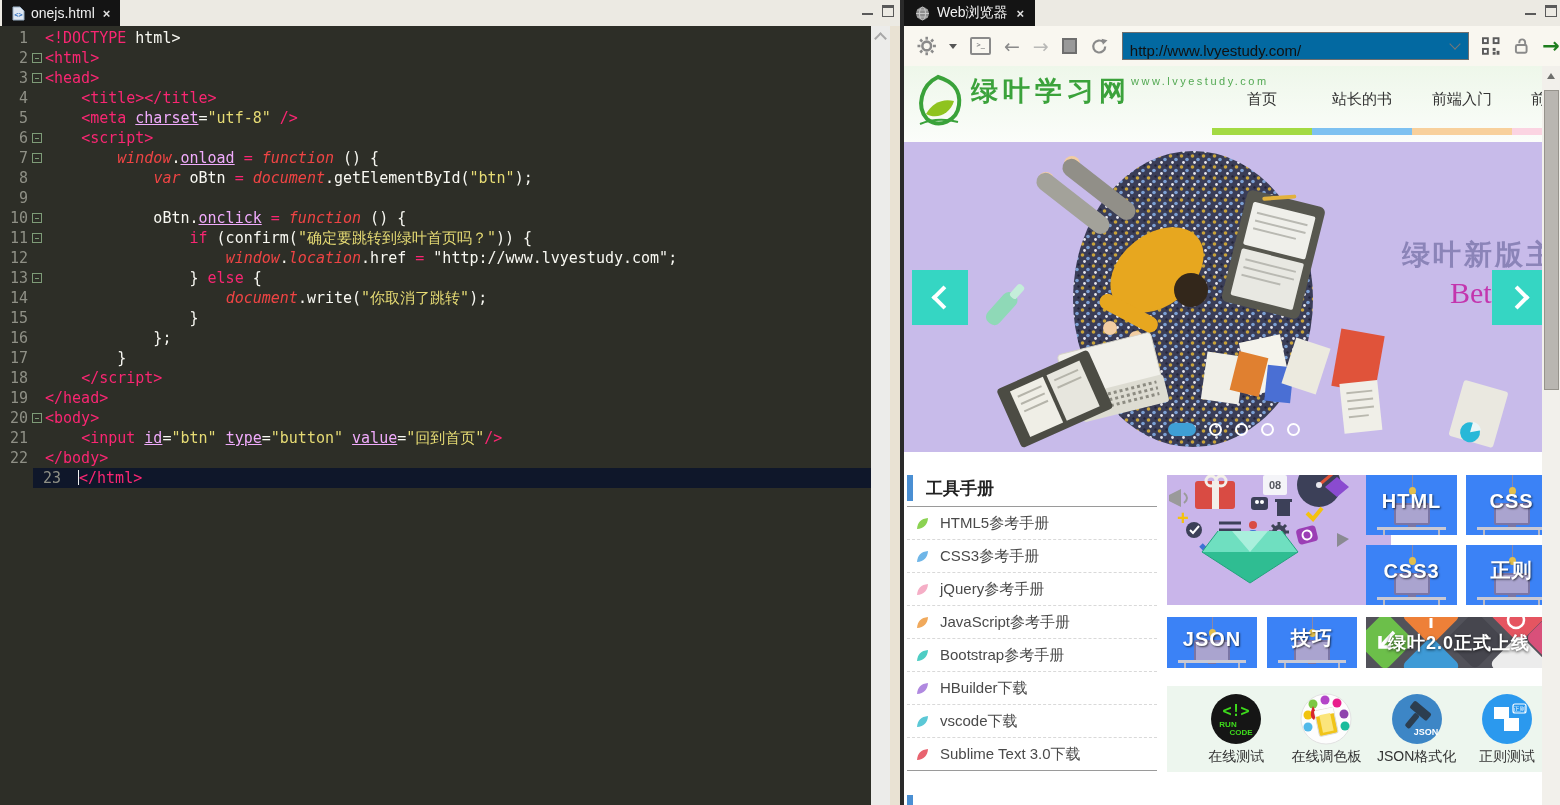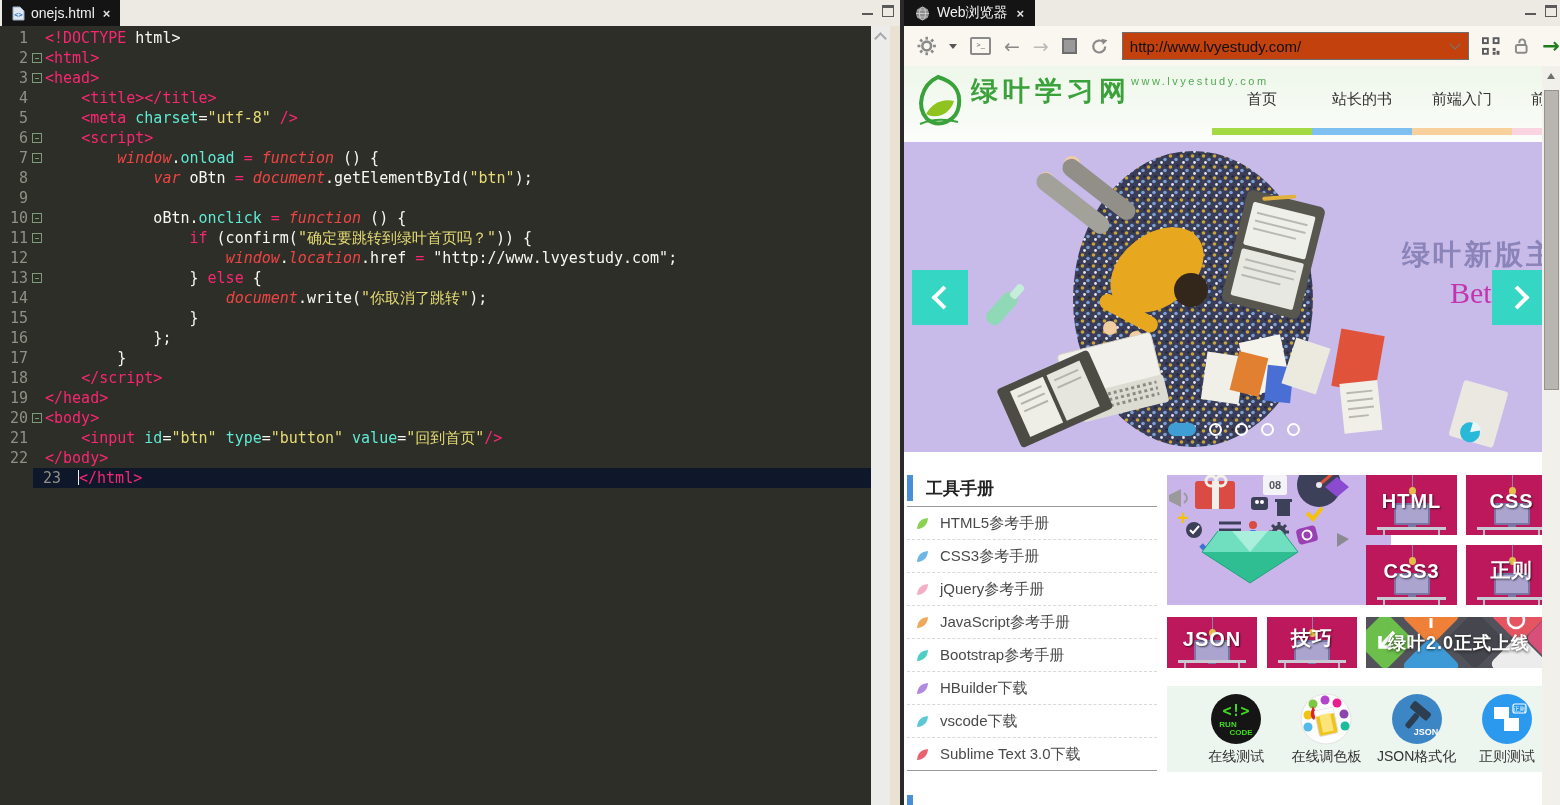--- a/index.html
+++ b/index.html
@@ -19,21 +19,21 @@
   .code-area{position:absolute;left:0;top:26px;width:871px;bottom:0;
     font:15px/20px "DejaVu Sans Mono",monospace;cursor:text;overflow:hidden;padding-top:2px;}
   .code-line{display:flex;height:20px;white-space:pre;}
   .code-line.hl{background:#0f172a;margin-left:33px;}
   .ln{width:28px;text-align:right;color:#8f9086;flex:none;}
   .fold{width:17px;flex:none;position:relative;}
   .fold.on::before{content:"";position:absolute;left:4px;top:5px;width:8px;height:8px;
     border:1px solid #7d9b77;background:linear-gradient(#7d9b77,#7d9b77) center/4px 1px no-repeat;}
   .code{white-space:pre;}
   .caret{display:inline-block;width:1px;height:15px;background:#f0f0f0;vertical-align:-2px;}
-  .c-t{color:#f92672;} .c-a{color:#5eead4;} .c-s{color:#e6db74;}
+  .c-t{color:#f92672;} .c-a{color:#f0abfc;text-decoration:underline;} .c-s{color:#e6db74;}
   .c-f{color:#ef4444;font-style:italic;} .c-p{color:#f8f8f2;}
   .e-scroll{position:absolute;left:871px;top:26px;bottom:0;width:19px;background:#ececea;}
   .e-chevron{margin:8px auto 0;width:7px;height:7px;border-left:2px solid #a8a8a8;
     border-top:2px solid #a8a8a8;transform:rotate(45deg);}
   .e-beige{position:absolute;left:890px;top:26px;bottom:0;width:10px;background:#e9e2d3;}
   .divider{position:absolute;left:900px;top:0;bottom:0;width:4px;background:#2a2a2a;}
 
   
   .browser{position:absolute;left:904px;top:0;width:656px;height:805px;background:#fff;}
   .b-tabbar{position:absolute;left:0;top:0;width:656px;height:26px;background:#eceae3;}
@@ -41,22 +41,22 @@
     display:flex;align-items:center;gap:7px;padding:0 11px;font-size:14px;}
   .b-toolbar{position:absolute;left:0;top:26px;width:656px;height:40px;background:#f9f7f0;
     display:flex;align-items:center;gap:13px;padding-left:13px;box-sizing:border-box;}
   .tb-arrow{font-family:"DejaVu Sans",sans-serif;font-size:19px;color:#8a8a8a;line-height:1;}
   .tb-arrow.fwd{color:#b9b9b7;}
   .tb-term{width:17px;height:14px;border:2px solid #8a8a8a;border-radius:2px;
     font:bold 7px/12px "DejaVu Sans Mono",monospace;color:#8a8a8a;text-align:center;}
   .tb-stop{width:12px;height:12px;background:#999;border:2px solid #6e6e6e;}
   .dd-arrow{width:0;height:0;border-left:4px solid transparent;border-right:4px solid transparent;
     border-top:5px solid #555;}
-  .url-box{width:356px;height:26px;background:#c2410c;border:1px solid #6f6f6f;position:relative;
-    display:flex;align-items:center;}
+  .url-box{width:356px;height:26px;background:#0369a1;border:1px solid #6f6f6f;position:relative;
+    display:flex;align-items:flex-end;}
   .url-input{border:none;outline:none;width:322px;padding:0 7px;font-size:15px;color:#111;
     background:transparent;font-family:"Liberation Sans",sans-serif;cursor:text;}
   .url-chevron{position:absolute;right:9px;top:7px;width:7px;height:7px;
     border-right:1.6px solid #777;border-bottom:1.6px solid #777;transform:rotate(45deg);}
   .go-arrow{font-family:"DejaVu Sans",sans-serif;font-size:21px;font-weight:bold;color:#1e7e1e;line-height:1;}
 
   .content{position:absolute;left:0;top:66px;width:656px;bottom:0;background:#fff;}
   .b-scrollbar{position:absolute;right:0;top:0;width:18px;bottom:0;background:#f2f0eb;}
   .b-up{margin:7px auto 0;width:0;height:0;border-left:4px solid transparent;
     border-right:4px solid transparent;border-bottom:6px solid #6f6f6d;}
@@ -96,21 +96,21 @@
   .sb-bar{position:absolute;left:3px;top:409px;width:6px;height:26px;background:#4a8fd3;}
   .sb-title{position:absolute;left:22px;top:411px;font-size:17px;font-weight:bold;color:#222;}
   .sb-rule{position:absolute;left:3px;top:440px;width:250px;border-top:1px solid #9a9a9a;}
   #sb-items{position:absolute;left:3px;top:441px;width:250px;}
   .sb-item{height:33px;display:flex;align-items:center;gap:10px;padding-left:8px;
     border-bottom:1px dashed #d9d9d9;font-size:15px;color:#4a4a4a;box-sizing:border-box;}
   .sb-item:last-child{border-bottom:1px solid #9a9a9a;}
   .sb-bar2{position:absolute;left:3px;top:729px;width:6px;height:10px;background:#4a8fd3;}
   
   .big-tile{position:absolute;left:263px;top:409px;width:224px;height:130px;background:#c9b5ea;overflow:hidden;}
-  .desk-tile{position:absolute;background:#be185d;overflow:hidden;}
+  .desk-tile{position:absolute;background:#3b82f6;overflow:hidden;}
   .desk-tile i{display:block;}
   .dt-line{position:absolute;left:50%;top:0;width:1px;height:13px;background:#8a87a8;}
   .dt-bulb{position:absolute;left:50%;top:12px;width:7px;height:8px;margin-left:-3px;
     background:#e2bf4d;border-radius:50%;}
   .dt-monitor{position:absolute;left:50%;top:46%;width:36px;height:22px;margin-left:-18px;
     background:#aaa4cf;border:2px solid #7a75a5;border-radius:2px;box-sizing:border-box;}
   .dt-monitor::after{content:"";position:absolute;left:50%;top:100%;width:8px;height:4px;
     margin-left:-4px;background:#7a75a5;}
   .dt-desk{position:absolute;left:12%;bottom:5px;width:76%;height:3px;background:#c9c9d4;}
   .dt-desk::before,.dt-desk::after{content:"";position:absolute;top:3px;width:2px;height:6px;background:#b9b9c6;}

